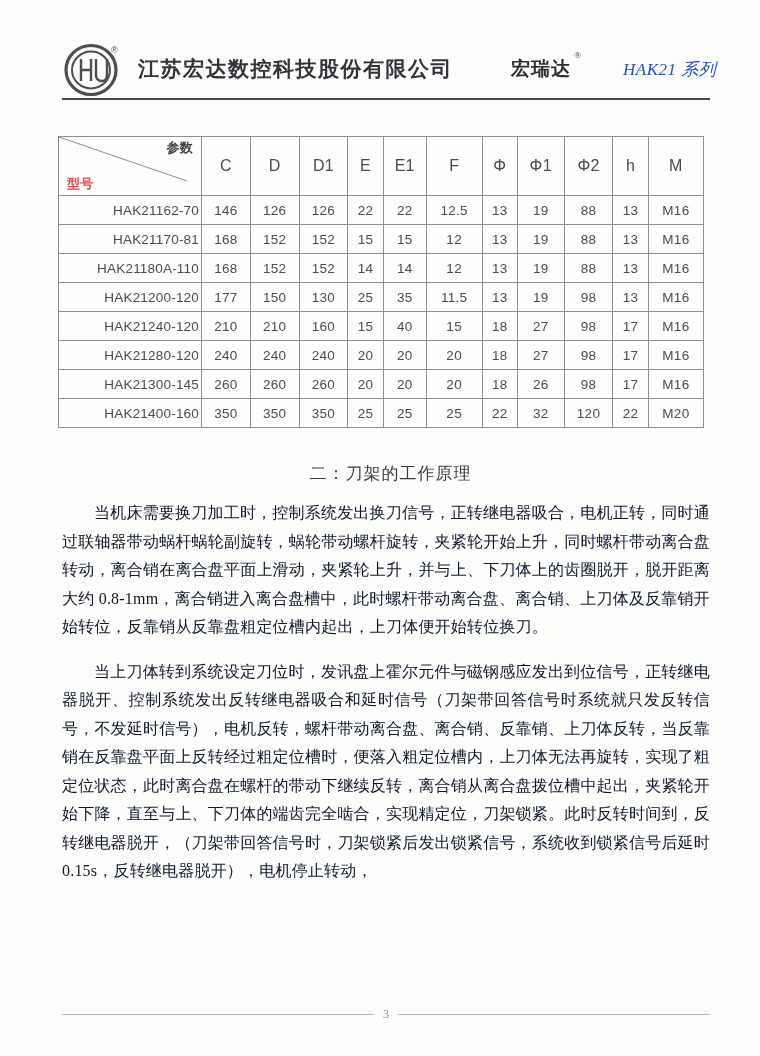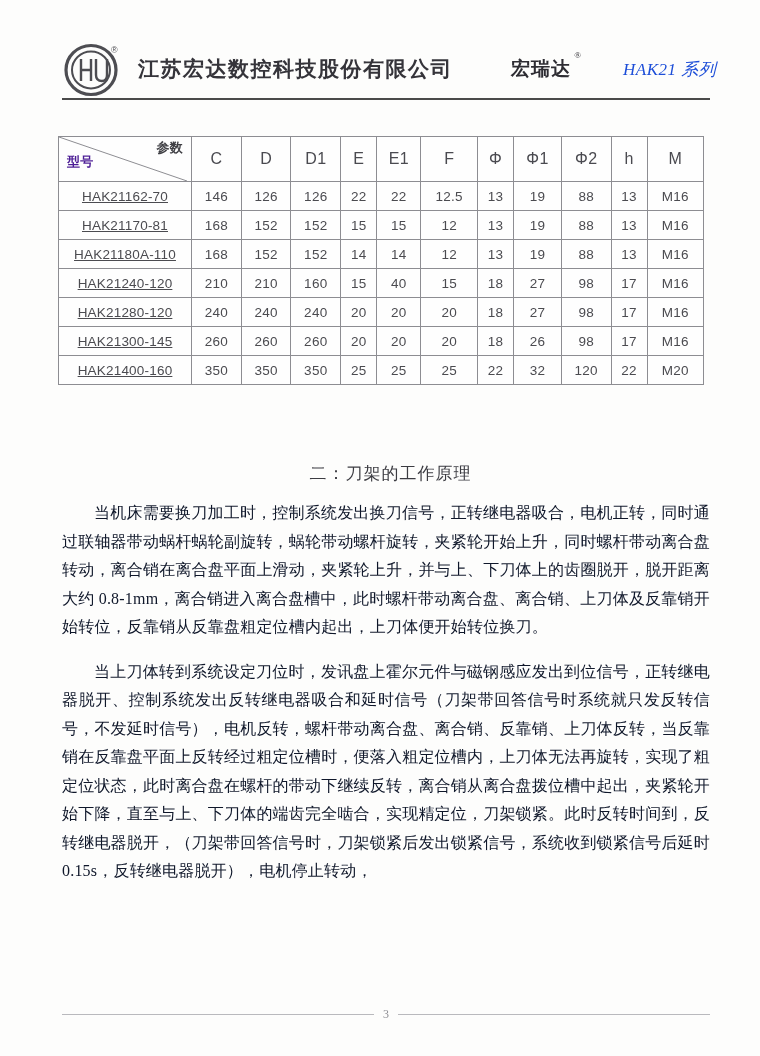--- a/index.html
+++ b/index.html
@@ -98,54 +98,53 @@
   .spec-table td, .spec-table th {
     border: 1px solid #8d8d92;
     text-align: center;
     height: 28px;
     padding: 0 2px;
     font-weight: normal;
     letter-spacing: 0.3px;
   }
   .spec-table .hdr-row td { height: 44px; }
   .spec-table td.model-cell {
-    text-align: center;
+    text-align: right;
     width: 128px;
     white-space: nowrap;
     letter-spacing: 0.2px;
-    text-decoration: underline;
   }
   .corner-cell {
     position: relative;
     width: 128px;
     height: 44px;
-    padding: 0 !important;
+    padding: 7px !important;
     overflow: hidden;
   }
   .corner-cell svg {
     position: absolute;
     left: 0; top: 0;
   }
   .corner-param {
     position: absolute;
     right: 8px;
     top: 2px;
     font-size: 13px;
     font-family: "Liberation Serif", "DejaVu Serif", serif;
     font-weight: bold;
     color: #3f3f44;
   }
   .corner-model {
     position: absolute;
     left: 8px;
-    bottom: 10px;
+    bottom: 2px;
     font-size: 13px;
     font-family: "Liberation Serif", "DejaVu Serif", serif;
     font-weight: bold;
-    color: #4c1d95;
+    color: #ef4444;
   }
   .col-head {
     font-size: 16px;
     color: #4a4a50;
   }
 
   
   .content {
     position: absolute;
     left: 62px;
@@ -283,20 +282,34 @@
         <td>14</td>
         <td>14</td>
         <td>12</td>
         <td>13</td>
         <td>19</td>
         <td>88</td>
         <td>13</td>
         <td>M16</td>
       </tr>
 
+      <tr>
+        <td class="model-cell">HAK21200-120</td>
+        <td>177</td>
+        <td>150</td>
+        <td>130</td>
+        <td>25</td>
+        <td>35</td>
+        <td>11.5</td>
+        <td>13</td>
+        <td>19</td>
+        <td>98</td>
+        <td>13</td>
+        <td>M16</td>
+      </tr>
 
       <tr>
         <td class="model-cell">HAK21240-120</td>
         <td>210</td>
         <td>210</td>
         <td>160</td>
         <td>15</td>
         <td>40</td>
         <td>15</td>
         <td>18</td>

